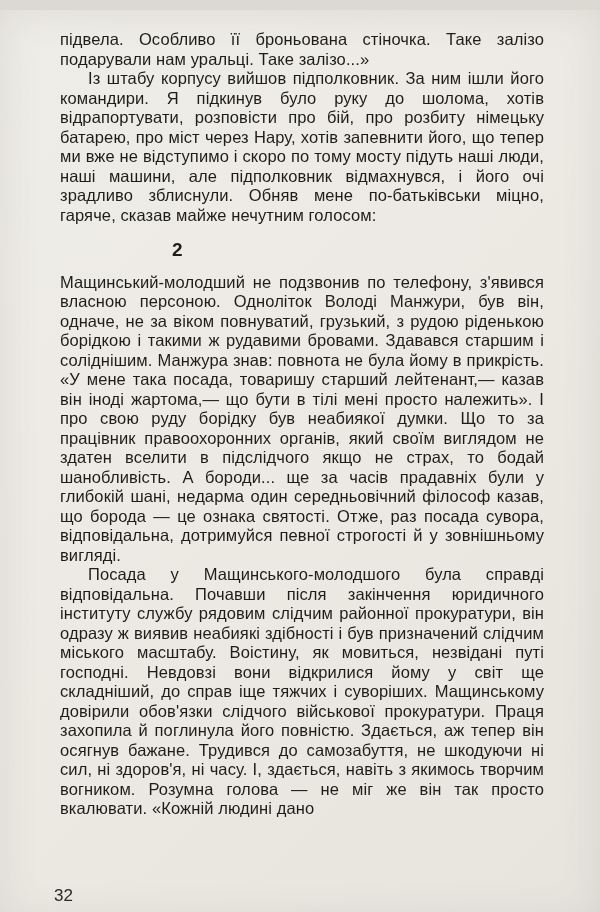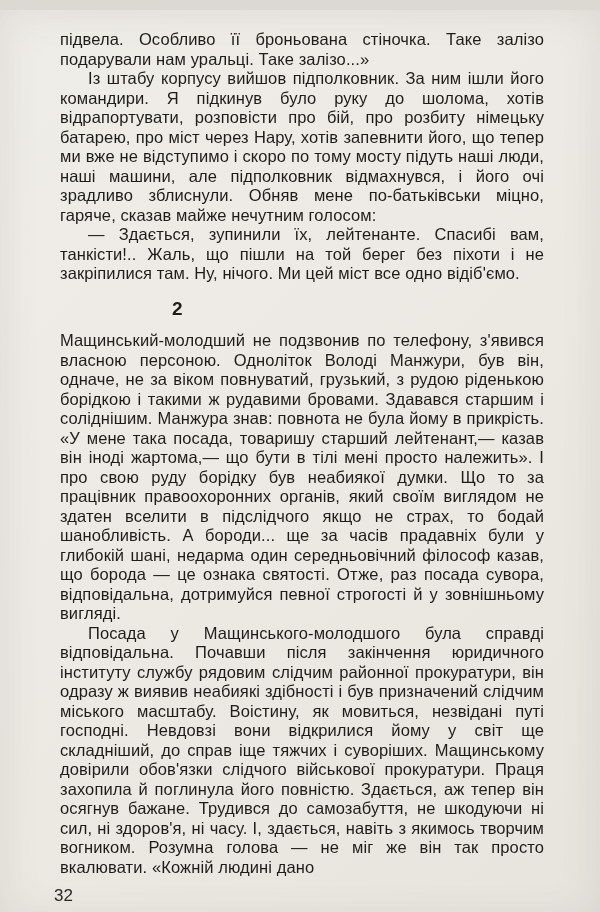--- a/index.html
+++ b/index.html
@@ -54,19 +54,18 @@
     color: #2a2824;
   }
 </style>
 </head>
 <body>
 
 <div class="book-page">
   <div class="text-block">
     <p class="para">підвела. Особливо її броньована стіночка. Таке залізо подарували нам уральці. Таке залізо...»</p>
     <p class="para indent">Із штабу корпусу вийшов підполковник. За ним ішли його командири. Я підкинув було руку до шолома, хотів відрапортувати, розповісти про бій, про розбиту німецьку батарею, про міст через Нару, хотів запевнити його, що тепер ми вже не відступимо і скоро по тому мосту підуть наші люди, наші машини, але підполковник відмахнувся, і його очі зрадливо зблиснули. Обняв мене по-батьківськи міцно, гаряче, сказав майже нечутним голосом:</p>
-    <p class="para indent">— Здається, зупинили їх, лейтенанте. Спасибі вам, танкісти!.. Жаль, що пішли на той берег без піхоти і не закріпилися там. Ну, нічого. Ми цей міст все одно відіб'ємо.</p>
     <div class="chapter-number">2</div>
     <p class="para">Мащинський-молодший не подзвонив по телефону, з'явився власною персоною. Одноліток Володі Манжури, був він, одначе, не за віком повнуватий, грузький, з рудою ріденькою борідкою і такими ж рудавими бровами. Здавався старшим і соліднішим. Манжура знав: повнота не була йому в прикрість. «У мене така посада, товаришу старший лейтенант,— казав він іноді жартома,— що бути в тілі мені просто належить». І про свою руду борідку був неабиякої думки. Що то за працівник правоохоронних органів, який своїм виглядом не здатен вселити в підслідчого якщо не страх, то бодай шанобливість. А бороди... ще за часів прадавніх були у глибокій шані, недарма один середньовічний філософ казав, що борода — це ознака святості. Отже, раз посада сувора, відповідальна, дотримуйся певної строгості й у зовнішньому вигляді.</p>
     <p class="para indent">Посада у Мащинського-молодшого була справді відповідальна. Почавши після закінчення юридичного інституту службу рядовим слідчим районної прокуратури, він одразу ж виявив неабиякі здібності і був призначений слідчим міського масштабу. Воістину, як мовиться, незвідані путі господні. Невдовзі вони відкрилися йому у світ ще складніший, до справ іще тяжчих і суворіших. Мащинському довірили обов'язки слідчого військової прокуратури. Праця захопила й поглинула його повністю. Здається, аж тепер він осягнув бажане. Трудився до самозабуття, не шкодуючи ні сил, ні здоров'я, ні часу. І, здається, навіть з якимось творчим вогником. Розумна голова — не міг же він так просто вкалювати. «Кожній людині дано</p>
   </div>
   <div class="page-number">32</div>
 </div>
 
 </body></html>

